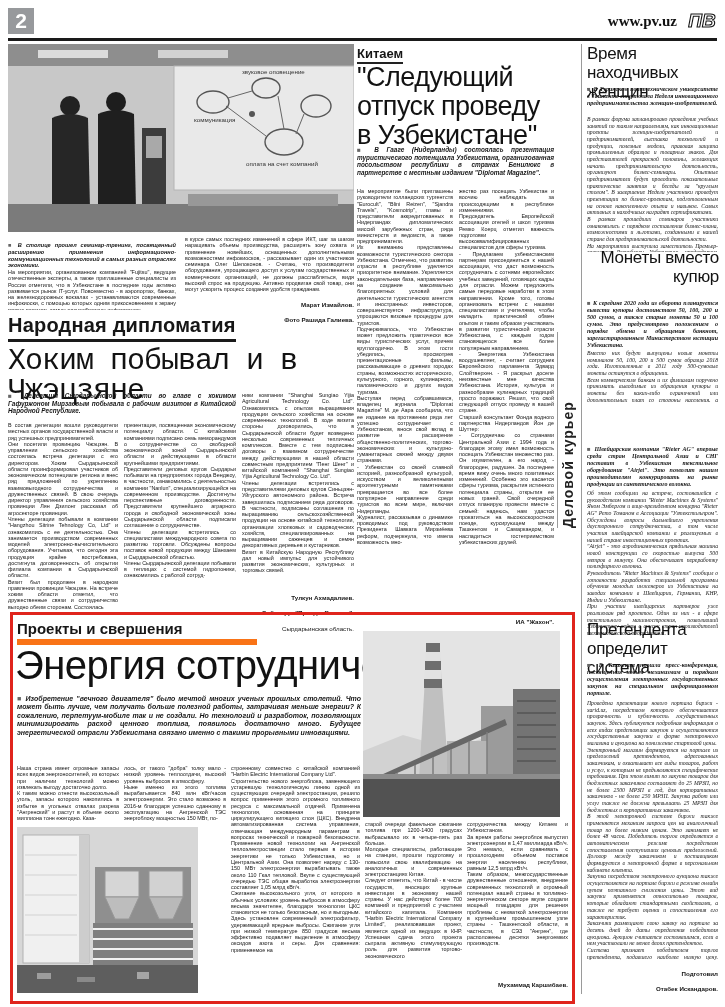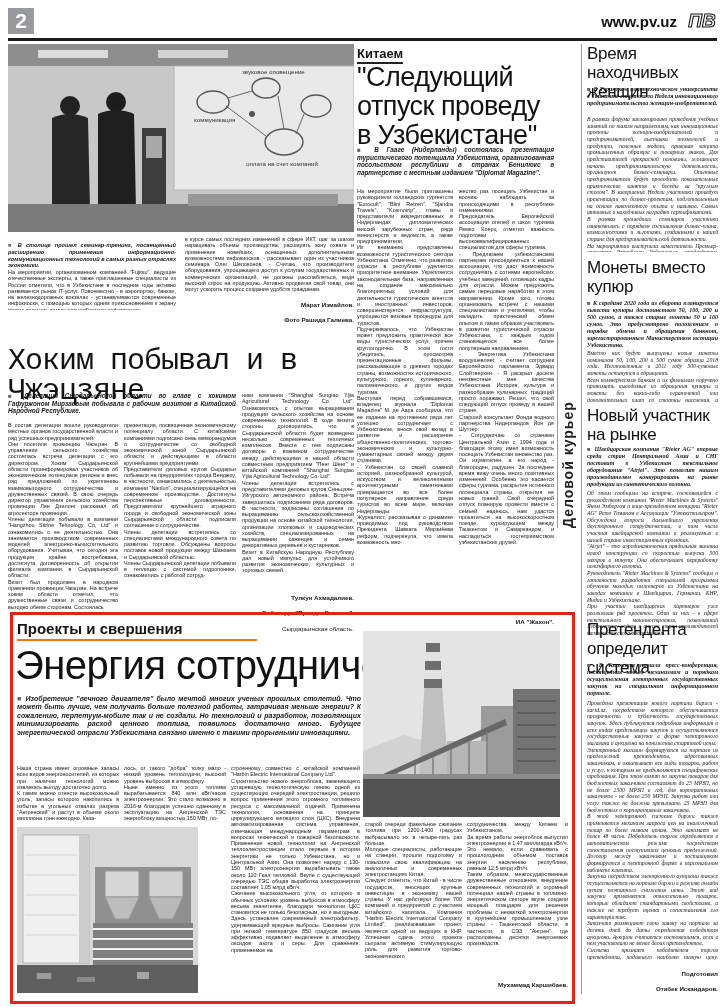--- a/index.html
+++ b/index.html
@@ -3,28 +3,28 @@
 <meta charset="utf-8">
 <style>
   html,body{margin:0;padding:0;background:#e9e9e9;}
   .page{position:relative;width:725px;height:1007px;background:#fff;overflow:hidden;
         font-family:"Liberation Sans",sans-serif;color:#161616;}
   .abs{position:absolute;}
   
   .pagenum{width:26px;height:26px;background:#97999c;color:#fff;font-size:21px;font-weight:bold;
            display:flex;align-items:center;justify-content:center;}
   .issue{font-size:14px;font-weight:bold;color:#222;}
-  .site{font-size:15px;font-weight:bold;color:#111;}
+  .site{font-size:15px;font-weight:bold;color:#111;font-family:Liberation Serif, serif;}
   .logo-box{width:30px;height:26px;display:flex;align-items:center;justify-content:flex-start;}
   .hrule{background:#1a1a1a;}
   .vrule{background:#9a9a9a;width:1px;}
   
   .kicker-sm{font-size:13px;font-weight:bold;border-bottom:2px solid #222;display:inline-block;padding-bottom:1px;}
   .kicker-lg{font-size:20px;font-weight:bold;border-bottom:3px solid #1a1a1a;display:inline-block;padding-bottom:2px;letter-spacing:.2px;}
-  .kicker-box{font-size:15px;font-weight:bold;border-bottom:2px solid #f97316;display:block;width:240px;padding-bottom:2px;}
+  .kicker-box{font-size:15px;font-weight:bold;border-bottom:6px solid #f97316;display:block;width:240px;padding-bottom:2px;}
   .hl{font-weight:400;color:#121212;white-space:pre-line;}
   .hl-dip{font-size:30px;letter-spacing:-1px;line-height:1;}
   .hl-tour{font-size:27px;line-height:1.07;letter-spacing:-.5px;}
   .hl-energy{font-size:40px;letter-spacing:-.5px;line-height:1;}
   .hl-brief{font-size:17px;line-height:1.12;letter-spacing:-.3px;}
   
   .lead{font-weight:bold;font-style:italic;font-size:6.4px;line-height:1.2;text-align:justify;
         white-space:pre-line;overflow:hidden;hyphens:auto;overflow-wrap:break-word;}
   .lead::before{content:"■ ";color:#666;font-style:normal;}
   .bodytxt{font-size:5.4px;line-height:1.16;text-align:justify;white-space:pre-line;overflow:hidden;
@@ -92,20 +92,23 @@
     <span class="lead" style="font-size:5.6px;display:inline;">В столице прошел семинар-тренинг, посвященный расширению применения информационно-коммуникационных технологий в самых разных отраслях экономики.</span>
     <span>На мероприятии, организованном компанией "Fujitsu", ведущие отечественные эксперты, а также приглашенные специалисты из России отметили, что в Узбекистане в последние годы активно развивается рынок IT-услуг. Повсеместно - в аэропортах, банках, на железнодорожных вокзалах - устанавливаются современные инфокиоски, с помощью которых одним прикосновением к экрану можно получать самую разнообразную информацию.
 - Участие в подобных семинарах дает нам возможность быть</span>
   </div>
   <div class="abs bodytxt" style="left:185px;top:236px;width:169px;height:56px;">в курсе самых последних изменений в сфере ИКТ, шаг за шагом наращивать объемы производства, расширять зону охвата и применение новейших, оснащенных дополнительными возможностями инфокиосков, - рассказывает один из участников семинара Олег Шелоконов. - Считаю, что производители оборудования, упрощающего доступ к услугам государственных и коммерческих организаций, не должны расслабляться, видя высокий спрос на продукцию. Активно продвигая свой товар, они могут ускорить процесс создания удобств гражданам.</div>
   <div class="abs byline" style="left:185px;top:293px;width:169px;">
     <span>Марат Измайлов.</span><br>
     <span>Фото Рашида Галиева.</span>
   </div>
 
+  <div class="abs" style="left:8px;top:314px;">
+    <span class="kicker-lg">Народная дипломатия</span>
+  </div>
   <div class="abs hl hl-dip" style="left:8px;top:346px;width:348px;font-family:Liberation Mono, monospace;">Хоким побывал и в Чжэцзяне</div>
   <div class="abs lead" style="left:8px;top:392px;width:228px;height:26px;">Делегация Сырдарьинской области во главе с хокимом Гафуржоном Мирзаевым побывала с рабочим визитом в Китайской Народной Республике.</div>
   <div class="abs bodytxt" style="left:8px;top:422px;width:110px;height:190px;">В состав делегации вошли руководители местных органов государственной власти и ряд успешных предпринимателей.
 Они посетили провинцию Чжэцзян. В управлении сельского хозяйства состоялась встреча делегации с его директором. Хоким Сырдарьинской области проинформировал участников об экономическом потенциале региона и внес ряд предложений по укреплению взаимовыгодного сотрудничества и дружественных связей. В свою очередь директор управления сельского хозяйства провинции Лян Дзилонг рассказал об агросекторе провинции.
 Члены делегации побывали в компании "Hangzhou Sitrine Tehnology Co, Ltd" и ознакомились с ее деятельностью. Она занимается производством современных моделей электронно-вычислительного оборудования. Учитывая, что сегодня эта продукция крайне востребована, достигнута договоренность об открытии филиала компании в Сырдарьинской области.
 Визит был продолжен в народном правлении провинции Чжэцзян. На встрече хоким области отметил, что дружественные связи и сотрудничество выгодно обеим сторонам. Состоялась</div>
   <div class="abs bodytxt" style="left:124px;top:422px;width:112px;height:190px;">презентация, посвященная экономическому потенциалу области. С китайскими компаниями подписано семь меморандумов о сотрудничестве со свободной экономической зоной Сырдарьинской области и действующими в области крупнейшими предприятиями.
 Представители деловых кругов Сырдарьи побывали на предприятиях города Венджоу, в частности, ознакомились с деятельностью компании "Nanlun", специализирующейся на современном производстве. Достигнуты перспективные договоренности. Представители крупнейшего аграрного города и свободной экономической зоны Сырдарьинской области подписали соглашение о сотрудничестве.
 Члены делегации встретились со специалистами международного совета по развитию торговли. Обсуждены вопросы поставок новой продукции между Шанхаем и Сырдарьинской областью.
 Члены Сырдарьинской делегации побывали в теплицах с системой гидропоники, ознакомились с работой сотруд-</div>
@@ -143,28 +146,26 @@
   <div class="abs vrule" style="left:557px;top:332px;height:196px;"></div>
   <div class="abs vertlabel" style="left:560px;top:332px;height:196px;">Деловой курьер</div>
 
   <div class="abs hl hl-brief" style="left:587px;top:44px;width:132px;">Время
 находчивых женщин</div>
   <div class="abs brief-lead" style="left:587px;top:86px;width:131px;height:28px;">В Туринском политехническом университете в Ташкенте стартовала Неделя инновационного предпринимательства женщин-изобретателей.</div>
   <div class="abs brief-body" style="left:587px;top:116px;width:131px;height:136px;">В рамках форума запланировано проведение учебных занятий по таким направлениям, как инновационные проекты женщин-изобретателей и предпринимателей, выставка технологий и продукции, полезные модели, правовая защита промышленных образцов и товарных знаков. Для представителей прекрасной половины, желающих начать предпринимательскую деятельность, организуют бизнес-семинары. Опытные предприниматели будут проводить показательные практические занятия и беседы за "круглым столом". В завершение Недели участники проведут презентации по бизнес-проектам, подготовленным на основе накопленного опыта и навыков. Самых активных и находчивых наградят сертификатами.
 В рамках прошедших семинаров участники ознакомились с порядком составления бизнес-плана, возможностями и льготами, созданными в нашей стране для предпринимательской деятельности.
 На мероприятии выступила заместитель Премьер-министра Республики Узбекистан, председатель Комитета женщин Т. Нарбаева.</div>
 
-  <div class="abs hl hl-brief" style="left:587px;top:258px;width:132px;">Монеты вместо
+  <div class="abs hl hl-brief" style="left:587px;top:248px;width:132px;text-align:right;">Монеты вместо
 купюр</div>
   <div class="abs brief-lead" style="left:587px;top:300px;width:131px;height:48px;">К середине 2020 года из оборота планируется вывести купюры достоинством 50, 100, 200 и 500 сумов, а также старые монеты 50 и 100 сумов. Это предусмотрено положением о порядке обмена и обращения банкнот, зарегистрированным Министерством юстиции Узбекистана.</div>
   <div class="abs brief-body" style="left:587px;top:350px;width:131px;height:52px;">Вместо них будут выпущены новые монеты номиналом 50, 100, 200 и 500 сумов образца 2018 года. Изготовленные в 2011 году 500-сумовые монеты останутся в обращении.
 Всем коммерческим банкам и их филиалам поручено принимать выводимые из обращения купюры и монеты без каких-либо ограничений или дополнительных плат со стороны населения, а также комиссии. Граждане на основе заявления могут потребовать зачислить сумму на пластиковую карту.</div>
 
-  <div class="abs hl hl-brief" style="left:587px;top:406px;width:132px;">Новый участник
-на рынке</div>
   <div class="abs brief-lead" style="left:587px;top:446px;width:131px;height:42px;">Швейцарская компания "Rieter AG" впервые среди стран Центральной Азии и СНГ поставит в Узбекистан текстильное оборудование "Airjet". Это позволит нашим производителям конкурировать на рынке продукции из синтетического волокна.</div>
   <div class="abs brief-body" style="left:587px;top:490px;width:131px;height:150px;">Об этом сообщили на встрече, состоявшейся с руководством компании "Rieter Machines &amp; Systems" Яном Эмбергом и вице-президентом концерна "Rieter AG" Рето Томаном в Ассоциации "Узтекстильпром". Обсуждены вопросы дальнейшего укрепления двустороннего сотрудничества, в том числе участия швейцарской компании в реализуемых в нашей стране инвестиционных проектах.
 "Airjet" - это аэродинамическая прядильная машина новой конструкции со скоростью выпуска 500 метров в минуту. Она обеспечивает переработку полиэфирного волокна.
 Руководитель "Rieter Machines &amp; Systems" сообщил о готовности разработки специальной программы обучения молодых инженеров из Узбекистана на заводах компании в Швейцарии, Германии, КНР, Индии и Узбекистане.
 При участии швейцарских партнеров уже реализован ряд проектов. Один из них - в сфере текстильного машиностроения, позволивший Узбекистану войти в список стран-производителей технологического оборудования.</div>
 
   <div class="abs hl hl-brief" style="left:587px;top:620px;width:132px;">Претендента
 определит система</div>
   <div class="abs brief-lead" style="left:587px;top:662px;width:131px;height:36px;">В Ташкенте прошла пресс-конференция, посвященная новым механизмам и порядкам осуществления электронных государственных закупок на специальном информационном портале.</div>
   <div class="abs brief-body" style="left:587px;top:700px;width:131px;height:260px;">Проведена презентация нового портала биржи - xarid.uz, посредством которого обеспечивается прозрачность и публичность государственных закупок. Здесь публикуется подробная информация о всех видах предстоящих закупок и осуществляются государственные закупки в форме электронного магазина и аукциона на понижение стартовой цены.

